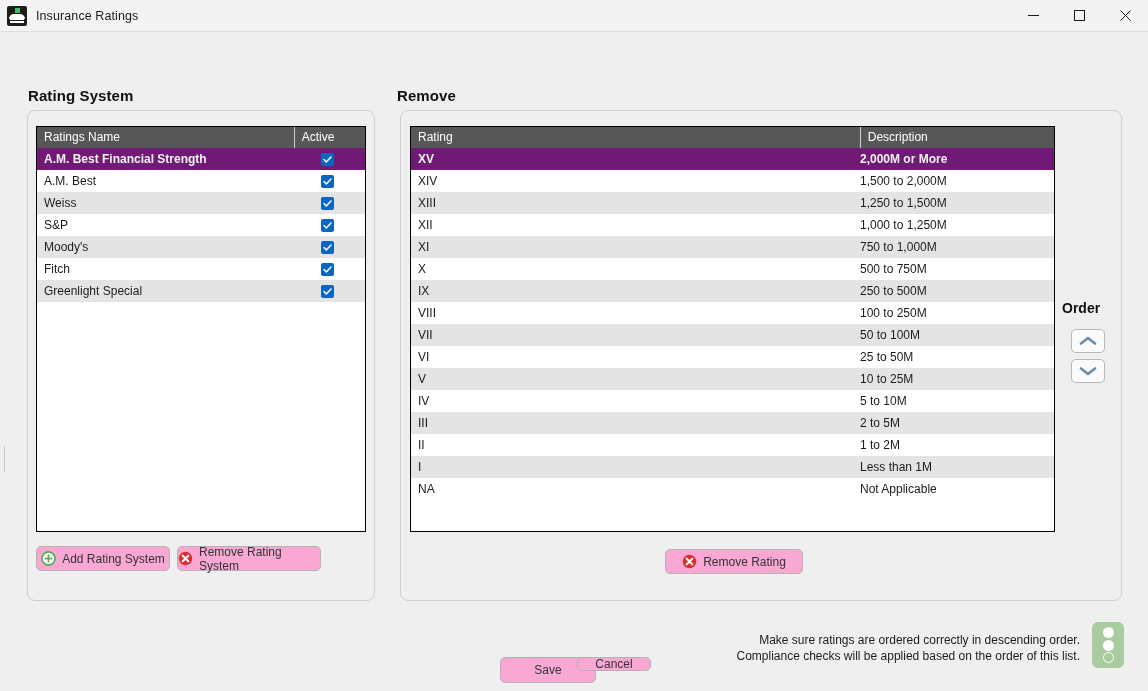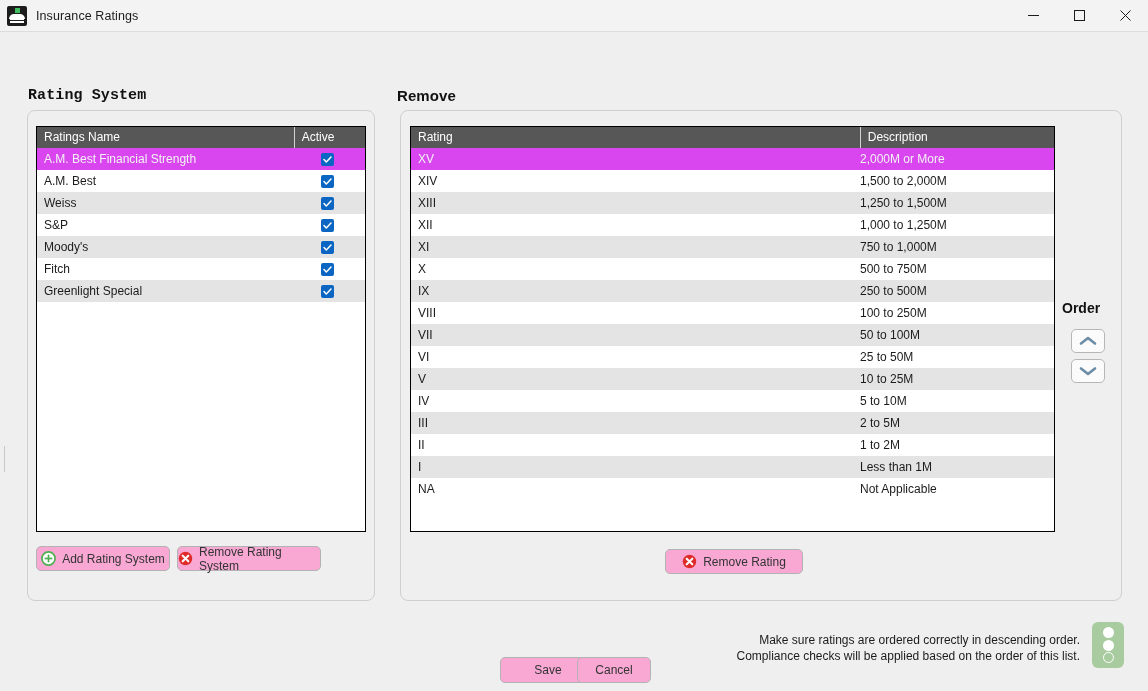--- a/index.html
+++ b/index.html
@@ -93,21 +93,21 @@
   }
 
   
   .section-title {
     position: absolute;
     font-size: 15px;
     font-weight: bold;
     color: #111;
     letter-spacing: .1px;
   }
-  #rating-system-title { left: 28px; top: 87px; font-family: Liberation Mono, monospace; }
+  #rating-system-title { left: 28px; top: 87px; }
   #ratings-title { left: 397px; top: 87px; }
 
   
   .groupbox {
     position: absolute;
     background: #efefef;
     border: 1px solid #cfcfcf;
     border-radius: 8px;
     box-sizing: border-box;
   }
@@ -152,22 +152,23 @@
     display: flex;
     height: 22px;
     align-items: center;
     box-sizing: border-box;
     font-size: 12px;
     color: #1b1b1b;
   }
   .grid-row.alt   { background: #e4e4e4; }
   .grid-row.white { background: #ffffff; }
   .grid-row.selected {
-    background: #d946ef;
+    background: #701a75;
     color: #f2f2f2;
+    font-weight: bold;
   }
   .grid-row .cell {
     box-sizing: border-box;
     padding-left: 7px;
     overflow: hidden;
     white-space: nowrap;
     line-height: 22px;
     height: 22px;
   }
   .cell.center {
@@ -206,21 +207,21 @@
     justify-content: center;
     font-size: 12px;
     color: #333;
     cursor: default;
     gap: 6px;
   }
   #add-rating-system-btn    { left: 36px;  top: 546px; width: 134px; height: 25px; }
   #remove-rating-system-btn { left: 177px; top: 546px; width: 144px; height: 25px; }
   #remove-rating-btn        { left: 665px; top: 549px; width: 138px; height: 25px; }
   #save-btn   { left: 500px; top: 657px; width: 96px; height: 26px; }
-  #cancel-btn { left: 577px; top: 657px; width: 74px; height: 26px; }
+  #cancel-btn { left: 577px; top: 657px; width: 74px; height: 14px; }
 
   .btn-icon { width: 15px; height: 15px; flex: 0 0 auto; }
 
   
   #order-label {
     position: absolute;
     left: 1062px; top: 300px;
     font-size: 14px;
     font-weight: bold;
     color: #111;

